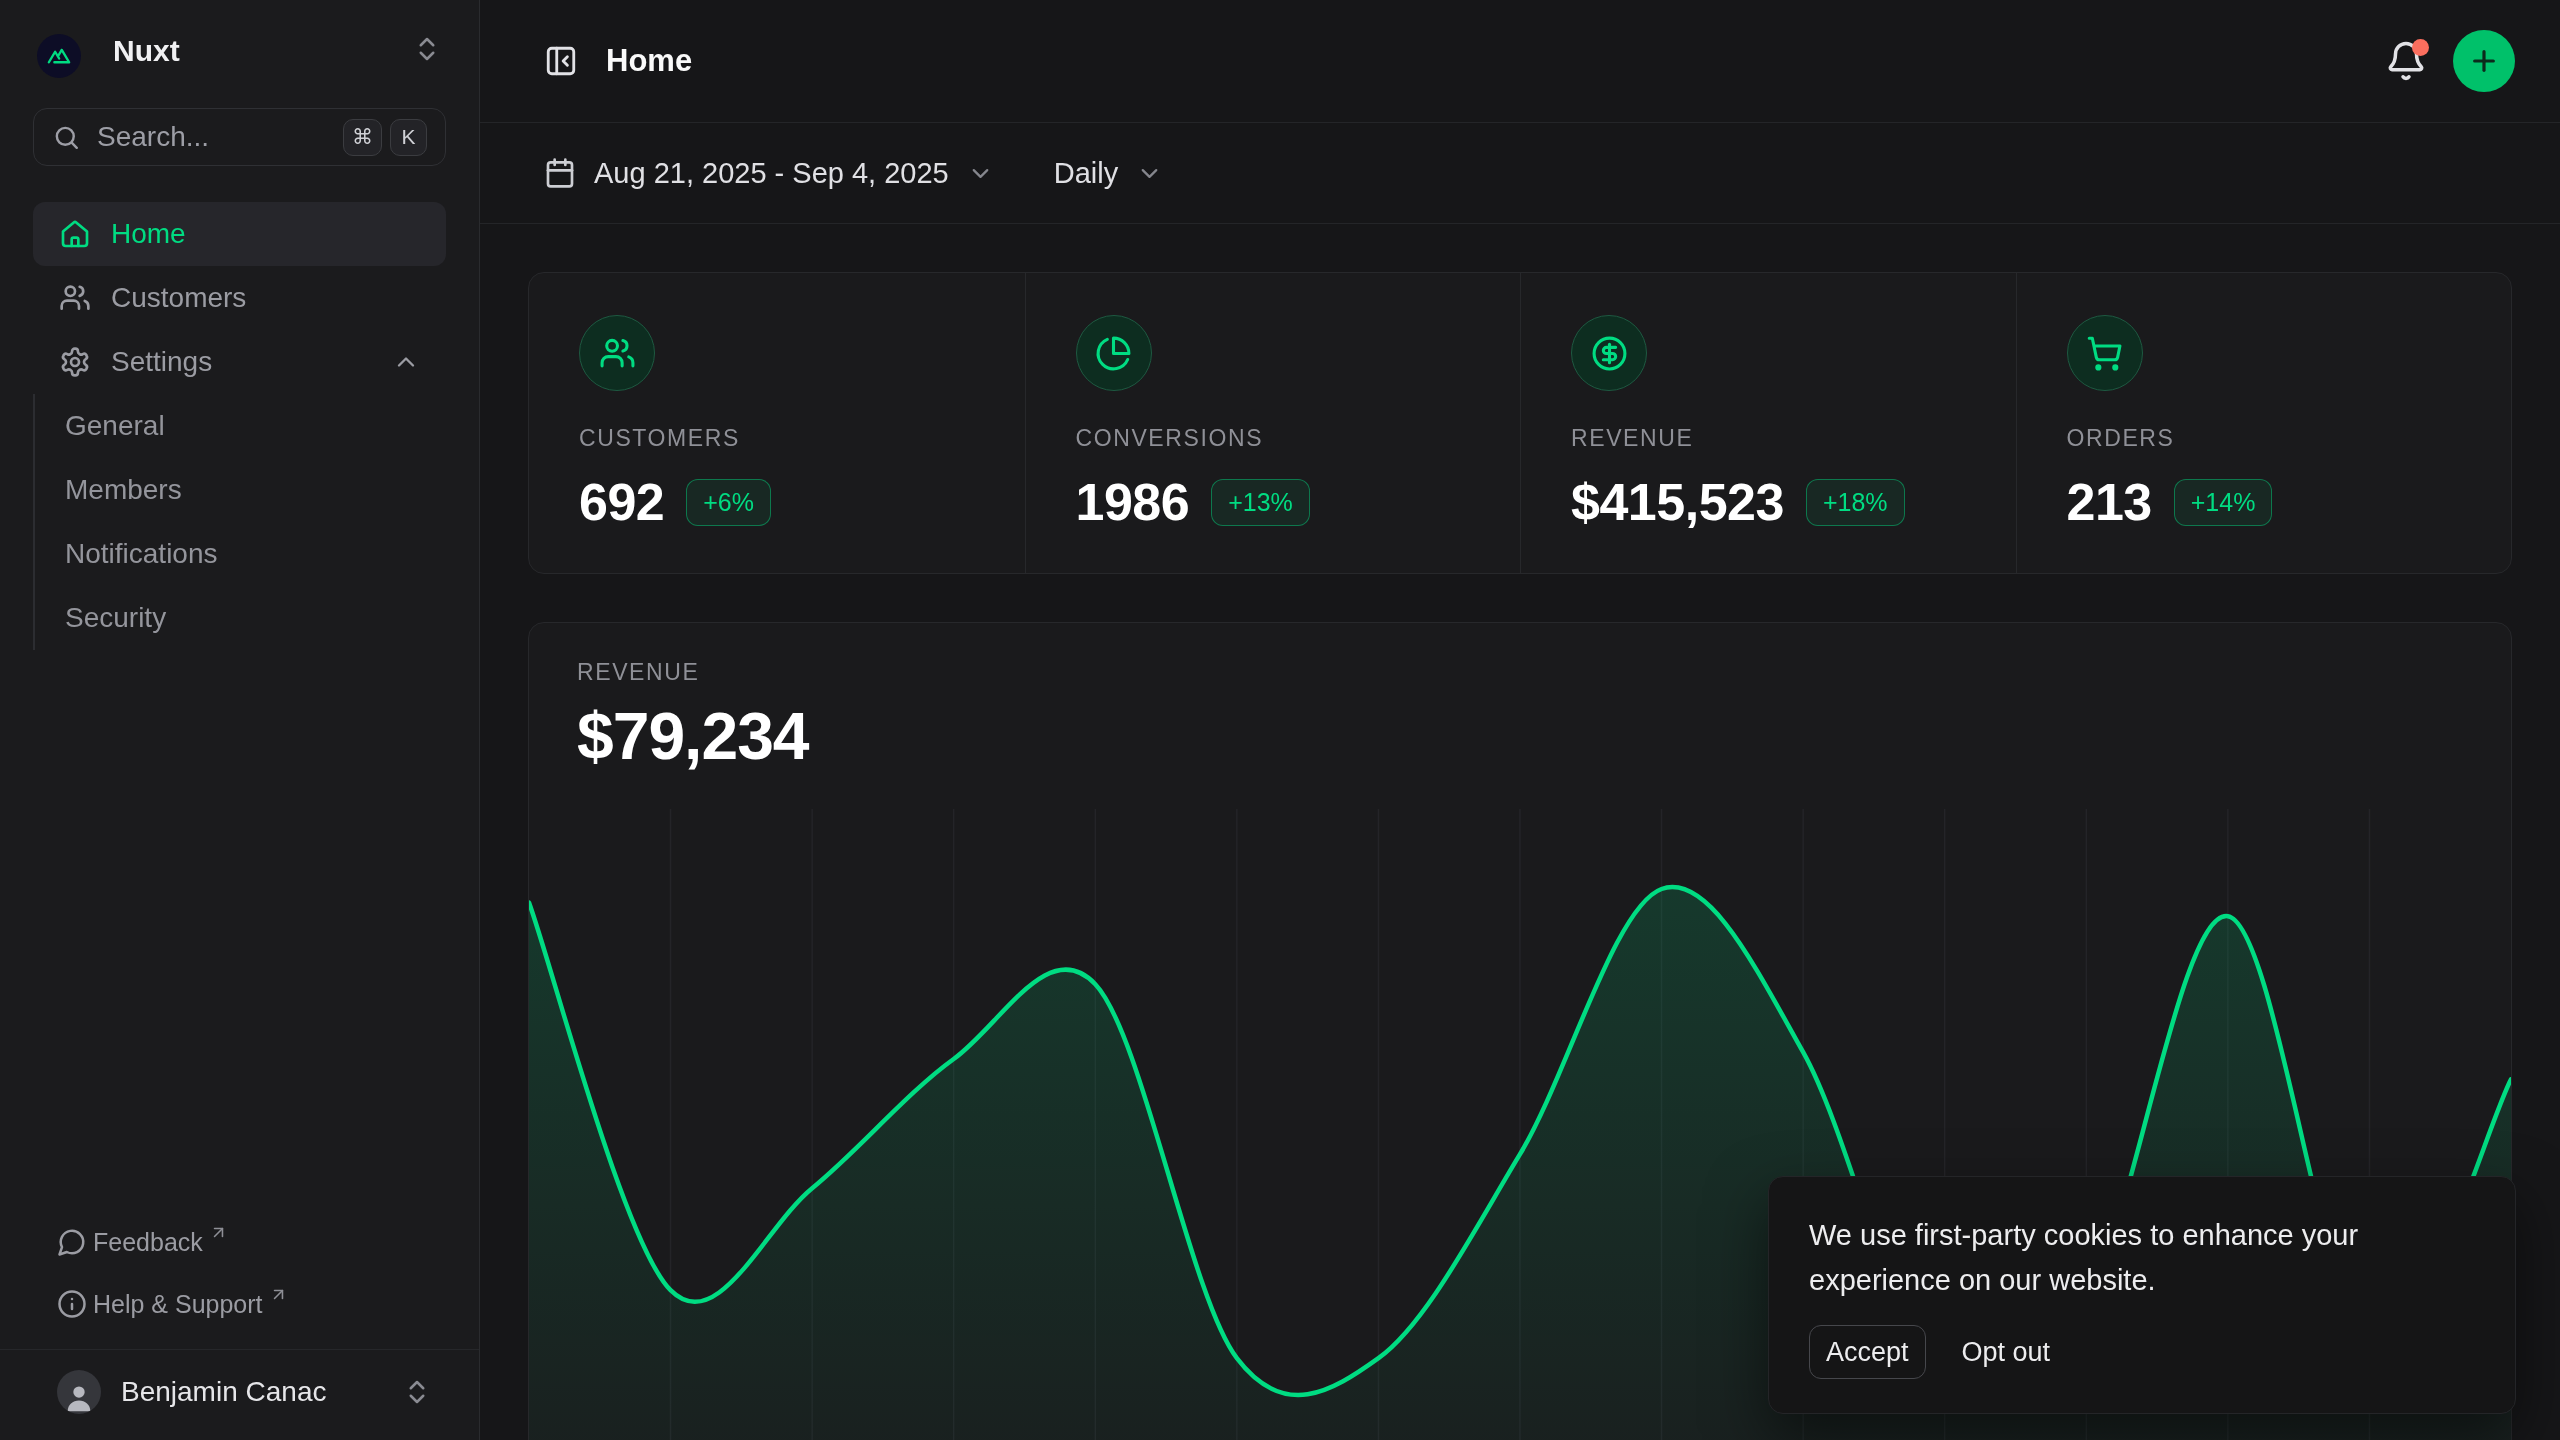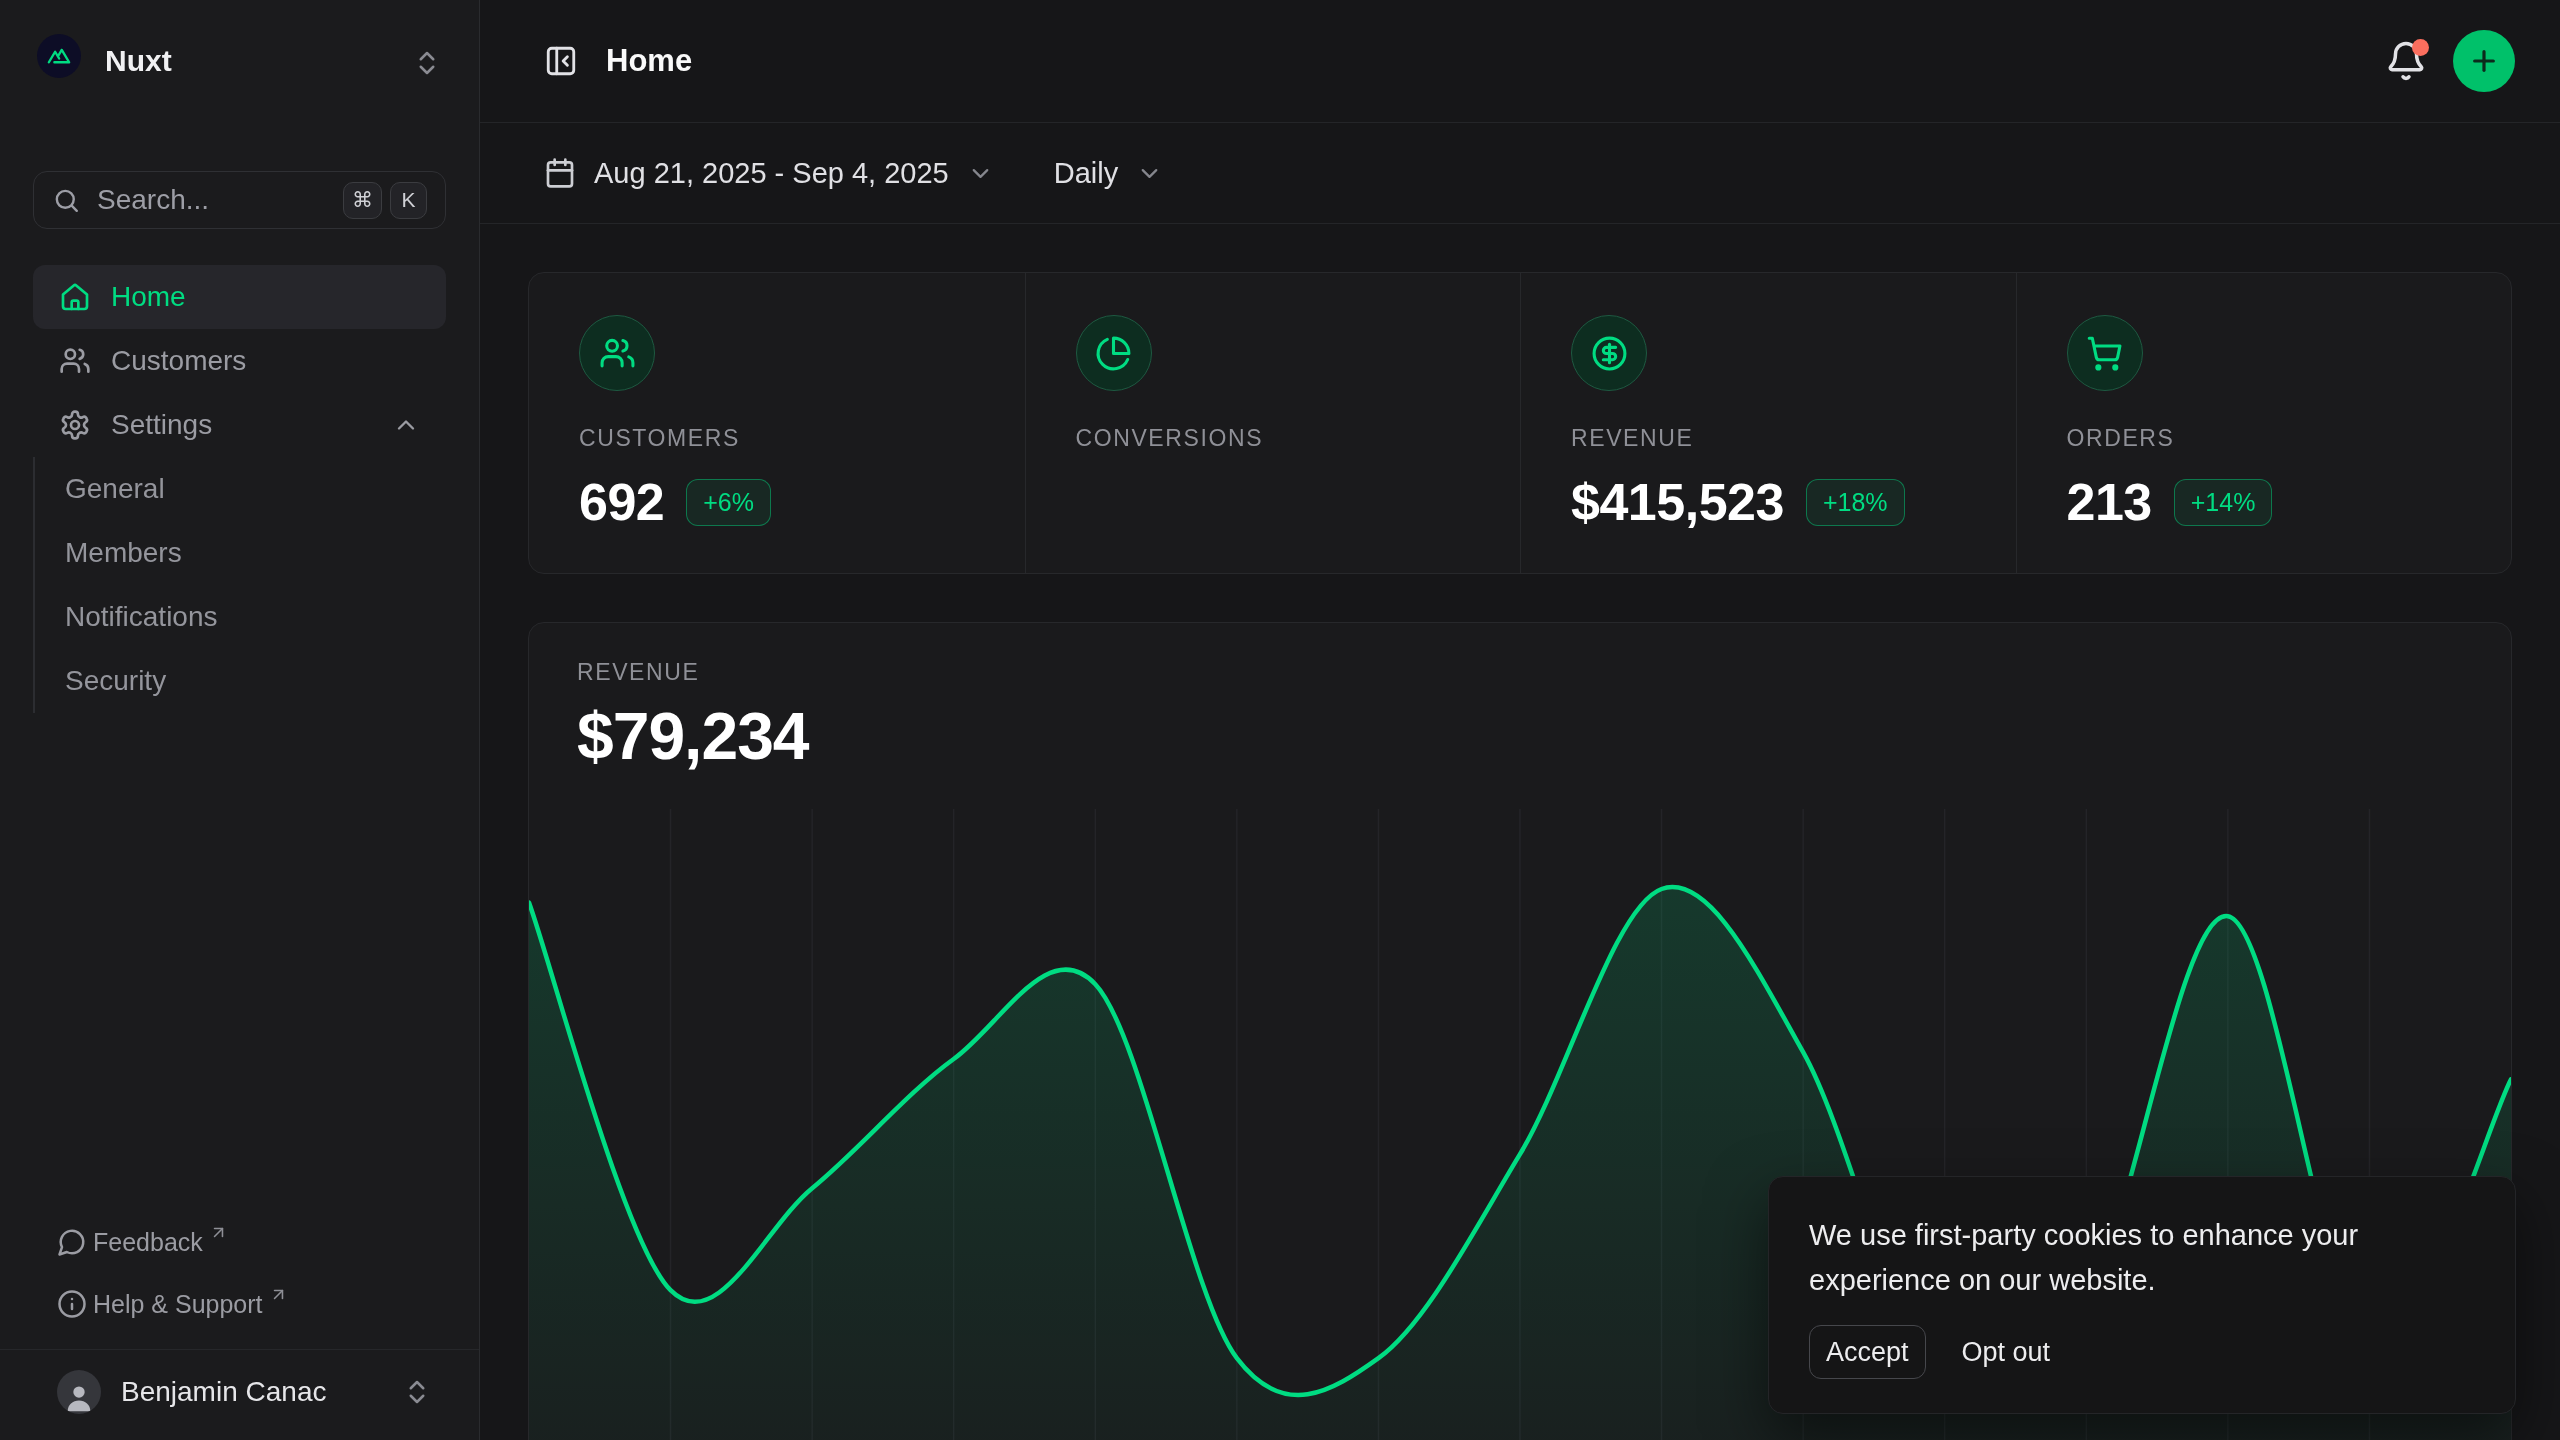--- a/index.html
+++ b/index.html
@@ -8,21 +8,21 @@
     background:#161618; color:#ededef;
     font-family:"Liberation Sans","DejaVu Sans",sans-serif;
     display:flex; position:relative;
   }
   svg { display:block; }
   .ico { stroke:currentColor; fill:none; stroke-width:2; stroke-linecap:round; stroke-linejoin:round; }
 
   
   .sidebar { width:480px; height:1440px; background:#1b1b1d; border-right:1px solid #2a2b2e;
              display:flex; flex-direction:column; padding:32px 33px 0; flex-shrink:0; }
-  .brand-row { display:flex; align-items:flex-end; gap:24px; height:44px; margin:2px 0 93px; padding:0 4px; cursor:pointer; }
+  .brand-row { display:flex; align-items:flex-start; gap:32px; height:44px; margin:2px 0 30px; padding:0 4px; cursor:pointer; }
   .logo-circle { width:44px; height:44px; border-radius:50%; background:#0d0d26; display:flex; align-items:center; justify-content:center; }
   .logo-circle svg { width:30px; height:30px; }
   .brand-name { font-size:30px; font-weight:600; flex:1; color:#f1f1f3; }
   .selector { color:#8a8b92; width:30px; height:30px; }
 
   .search-box { height:58px; border:1px solid #2f3034; border-radius:14px; display:flex; align-items:center;
                 gap:16px; padding:0 18px; color:#9d9ea6; font-size:28px; cursor:pointer; }
   .search-box svg { width:29px; height:29px; }
   .kbds { margin-left:auto; display:flex; gap:8px; }
   .kbd { min-width:37px; height:37px; padding:0 8px; border:1px solid #3b3c40; background:#232327; border-radius:10px;
@@ -280,20 +280,24 @@
         </div>
       </div>
       <div class="stat-cell">
         <div class="stat-icon">
           <svg viewBox="0 0 24 24" class="ico">
               <path d="M21.2 15.9A10 10 0 1 1 8 2.8"></path>
               <path d="M22 12A10 10 0 0 0 12 2v10z"></path>
             </svg>
         </div>
         <div class="stat-label">CONVERSIONS</div>
+        <div class="stat-row">
+          <span class="stat-value">1986</span>
+          <span class="delta">+13%</span>
+        </div>
       </div>
       <div class="stat-cell">
         <div class="stat-icon">
           <svg viewBox="0 0 24 24" class="ico">
               <circle cx="12" cy="12" r="10"></circle>
               <path d="M16 8h-6a2 2 0 1 0 0 4h4a2 2 0 1 1 0 4H8"></path>
               <path d="M12 18V6"></path>
             </svg>
         </div>
         <div class="stat-label">REVENUE</div>

